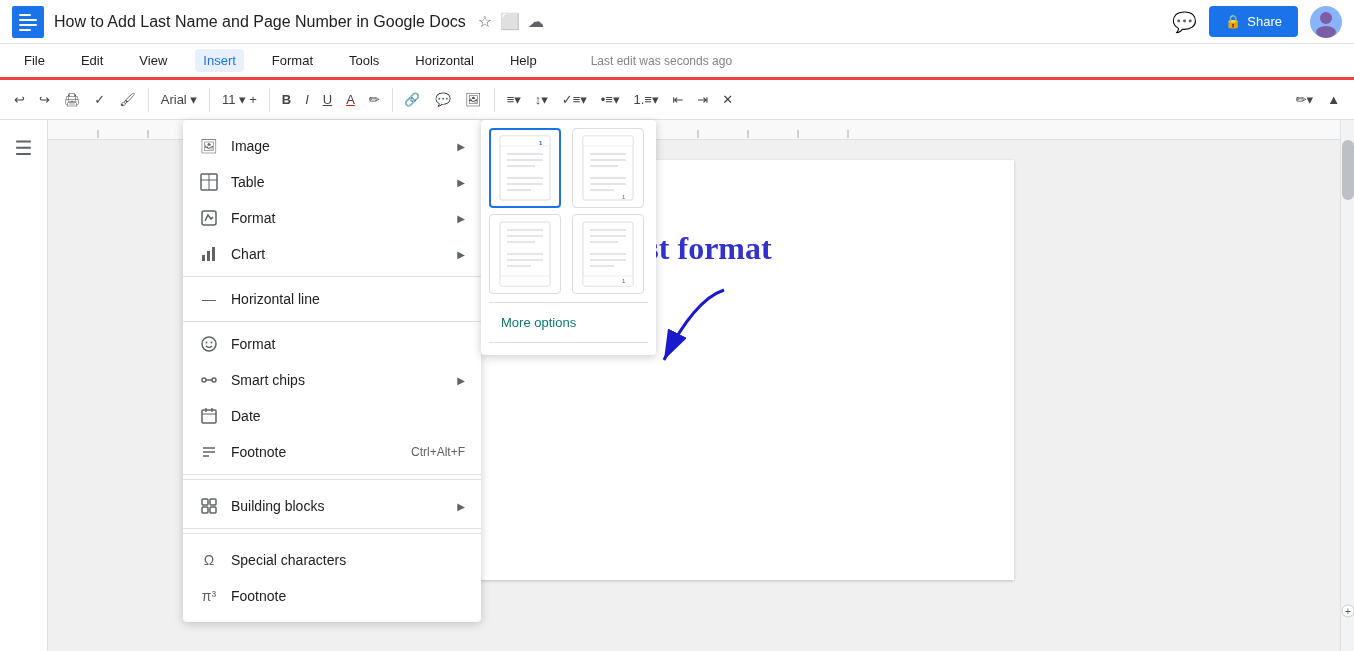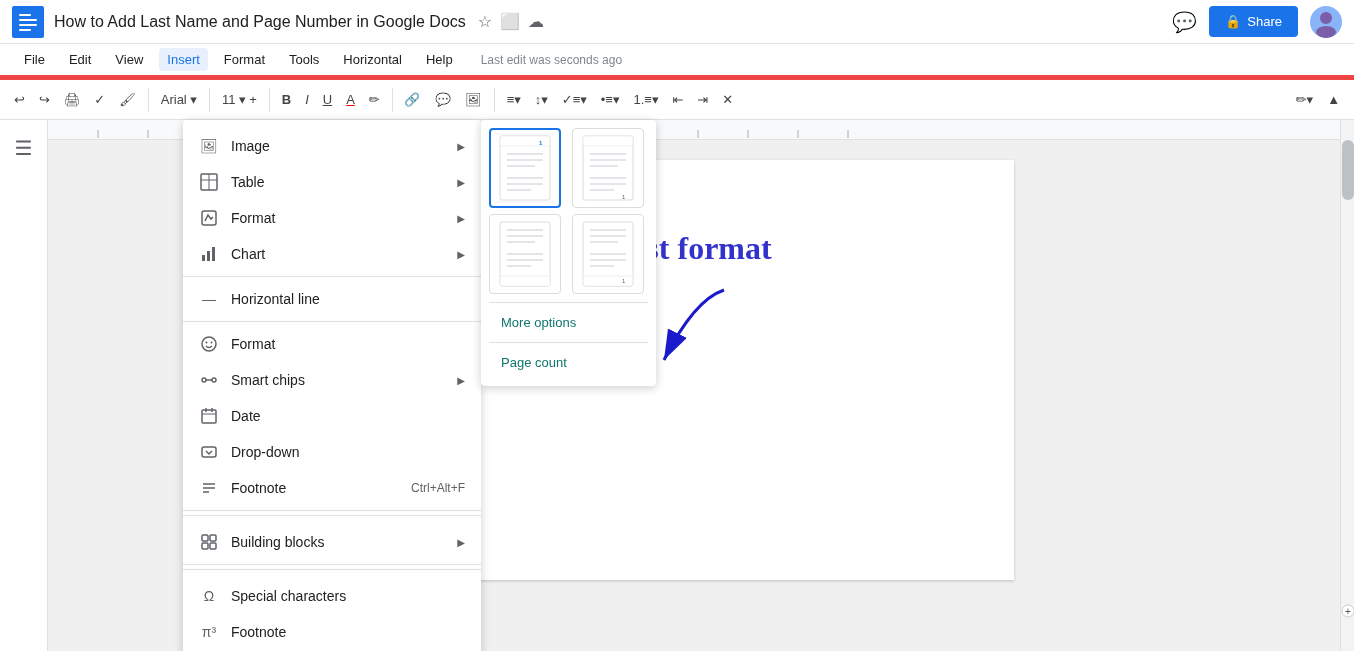--- a/index.html
+++ b/index.html
@@ -18,28 +18,28 @@
       background: #1a73e8; color: #fff; border: none; border-radius: 4px;
       padding: 8px 16px; font-size: 13px; font-weight: 500; cursor: pointer;
       display: flex; align-items: center; gap: 6px;
     }
     #avatar { width: 32px; height: 32px; border-radius: 50%; background: #8ab4f8; overflow: hidden; }
     #comment-icon { font-size: 20px; color: #5f6368; cursor: pointer; }
 
     
     #menu-bar {
       display: flex; align-items: center; padding: 0 16px; background: #fff;
-      border-bottom: 5px solid #ef4444; height: 36px; gap: 8px;
+      border-bottom: 3px solid #ef4444; height: 36px; gap: 20px;
     }
     .menu-item {
       padding: 4px 8px; border-radius: 4px; cursor: pointer; color: #202124;
       font-size: 13px; white-space: nowrap;
     }
     .menu-item.active { background: #e8f0fe; color: #1a73e8; }
-    #last-edit { margin-left: 12px; color: #80868b; font-size: 12px; }
+    #last-edit { margin-left: 26px; color: #80868b; font-size: 12px; }
 
     
     #toolbar {
       display: flex; align-items: center; padding: 4px 8px; background: #fff;
       border-bottom: 1px solid #e0e0e0; height: 40px; gap: 2px; flex-wrap: nowrap;
     }
     .toolbar-btn {
       padding: 4px 6px; border-radius: 4px; cursor: pointer; color: #444;
       font-size: 13px; display: flex; align-items: center; border: none; background: none;
       white-space: nowrap;
@@ -351,31 +351,20 @@
               <line x1="12" y1="1" x2="12" y2="5" stroke="#5f6368" stroke-width="1.5"></line>
             </svg>
         </span>
         <span>Date</span>
       </div>
     </div>
     <div class="dropdown-item">
       <div class="dropdown-item-left">
         <span class="dropdown-icon">
           <svg width="18" height="18" viewBox="0 0 18 18">
-              <rect x="2" y="4" width="14" height="10" rx="2" fill="none" stroke="#5f6368" stroke-width="1.5"></rect>
-              <path d="M12 8 L9 11 L6 8" stroke="#5f6368" stroke-width="1.5" fill="none"></path>
-            </svg>
-        </span>
-        <span>Drop-down</span>
-      </div>
-    </div>
-    <div class="dropdown-item">
-      <div class="dropdown-item-left">
-        <span class="dropdown-icon">
-          <svg width="18" height="18" viewBox="0 0 18 18">
               <line x1="3" y1="5" x2="15" y2="5" stroke="#5f6368" stroke-width="1.5"></line>
               <line x1="3" y1="9" x2="15" y2="9" stroke="#5f6368" stroke-width="1.5"></line>
               <line x1="3" y1="13" x2="9" y2="13" stroke="#5f6368" stroke-width="1.5"></line>
             </svg>
         </span>
         <span>Footnote</span>
       </div>
       <span class="dropdown-shortcut">Ctrl+Alt+F</span>
     </div>
   </div>
@@ -473,14 +462,13 @@
         <line x1="12" y1="40" x2="48" y2="40" stroke="#dadce0" stroke-width="1.5"></line>
         <line x1="12" y1="46" x2="36" y2="46" stroke="#dadce0" stroke-width="1.5"></line>
         <rect x="5" y="56" width="50" height="10" rx="2" fill="white" stroke="#dadce0" stroke-width="0.5"></rect>
         <text x="44" y="63" font-size="6" fill="#5f6368">1</text>
       </svg>
     </div>
   </div>
   <div class="submenu-divider"></div>
   <div class="submenu-item">More options</div>
   <div class="submenu-divider"></div>
-  <div class="submenu-item">Page count</div>
 </div>
 
 </body></html>

